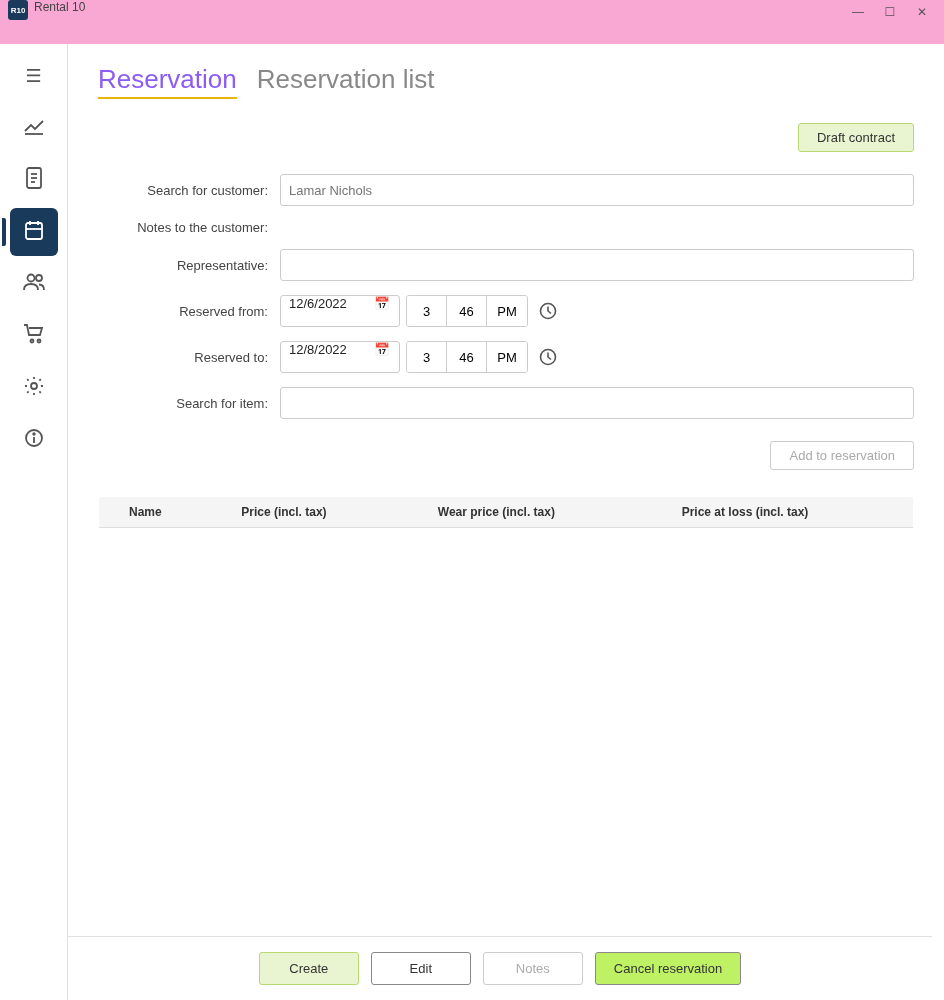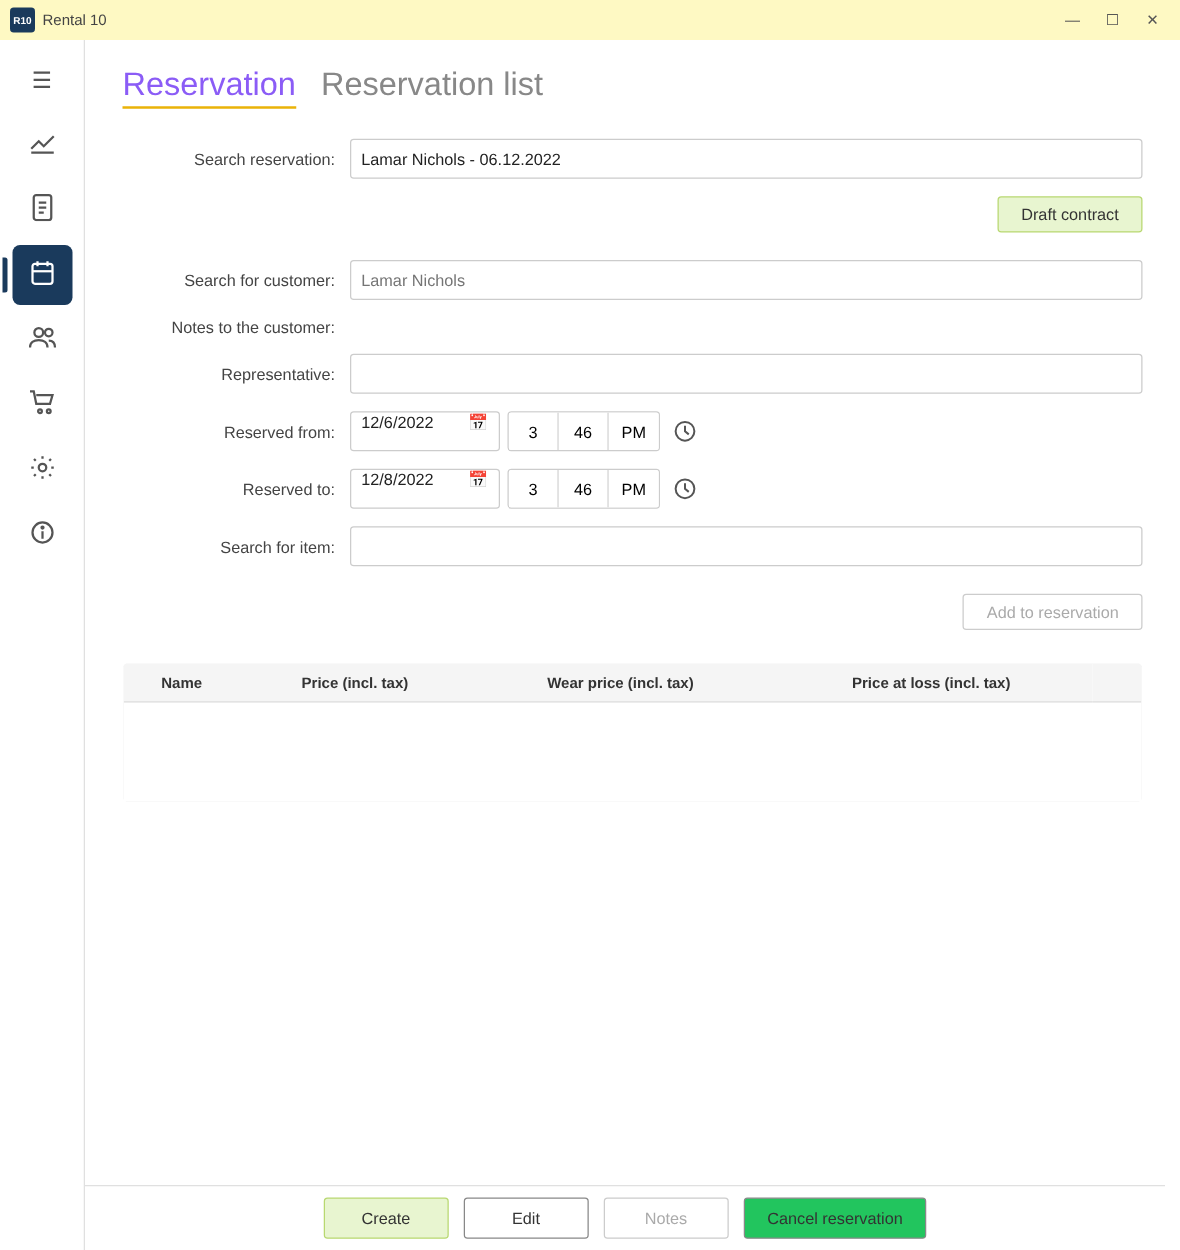--- a/index.html
+++ b/index.html
@@ -1,22 +1,21 @@
 <!DOCTYPE html>
 <html><head>
   <meta charset="utf-8">
   <style>
     * { box-sizing: border-box; margin: 0; padding: 0; }
     body { font-family: 'Segoe UI', Arial, sans-serif; font-size: 13px; background: #f0f0f0; color: #222; }
 
     .titlebar {
-      height: 32px;
-      background: #fef9c3;
-      display: flex;
-      align-items: center;
+      height: 44px;
+      background: #f9a8d4;
+      display: flex;
       padding: 0 8px;
       user-select: none;
     }
     .titlebar-logo {
       width: 20px; height: 20px;
       background: #1a3a5c;
       border-radius: 3px;
       display: flex; align-items: center; justify-content: center;
       color: white; font-size: 8px; font-weight: bold; margin-right: 6px;
     }
@@ -241,21 +240,21 @@
     .items-table tr:last-child td { border-bottom: none; }
     .delete-btn {
       background: none; border: none; cursor: pointer;
       color: #555; font-size: 16px;
       display: flex; align-items: center; justify-content: center;
     }
 
     .bottom-toolbar {
       position: fixed;
       bottom: 0; left: 68px; right: 12px;
-      height: 52px;
+      height: 64px;
       background: #fff;
       border-top: 1px solid #e0e0e0;
       display: flex;
       align-items: center;
       justify-content: center;
       gap: 12px;
     }
     .btn-create {
       background: #e8f5d0;
       border: 1px solid #b8d870;
@@ -280,21 +279,21 @@
       background: #fff;
       border: 1px solid #ccc;
       border-radius: 3px;
       padding: 8px 28px;
       font-size: 13px;
       cursor: not-allowed;
       color: #aaa;
       min-width: 100px;
     }
     .btn-cancel-reservation {
-      background: #22c55e;
+      background: #bef264;
       border: 1px solid #888;
       border-radius: 3px;
       padding: 8px 18px;
       font-size: 13px;
       cursor: pointer;
       color: #333;
     }
 
     .main-content { padding-bottom: 80px; }
 
@@ -401,24 +400,20 @@
 
   <div class="main-content">
 
     <div class="page-header">
       <span class="page-title-active">Reservation</span>
       <span class="page-title-inactive">Reservation list</span>
     </div>
 
     <div class="form-section">
 
-      <div class="form-row">
-        <span class="form-label">Search reservation:</span>
-        <input class="form-input" type="text" value="Lamar Nichols - 06.12.2022" style="">
-      </div>
 
       <div class="draft-btn-row">
         <button class="draft-btn">Draft contract</button>
       </div>
 
       <div class="form-row">
         <span class="form-label">Search for customer:</span>
         <input class="form-input" type="text" placeholder="Lamar Nichols" style="">
       </div>
 

